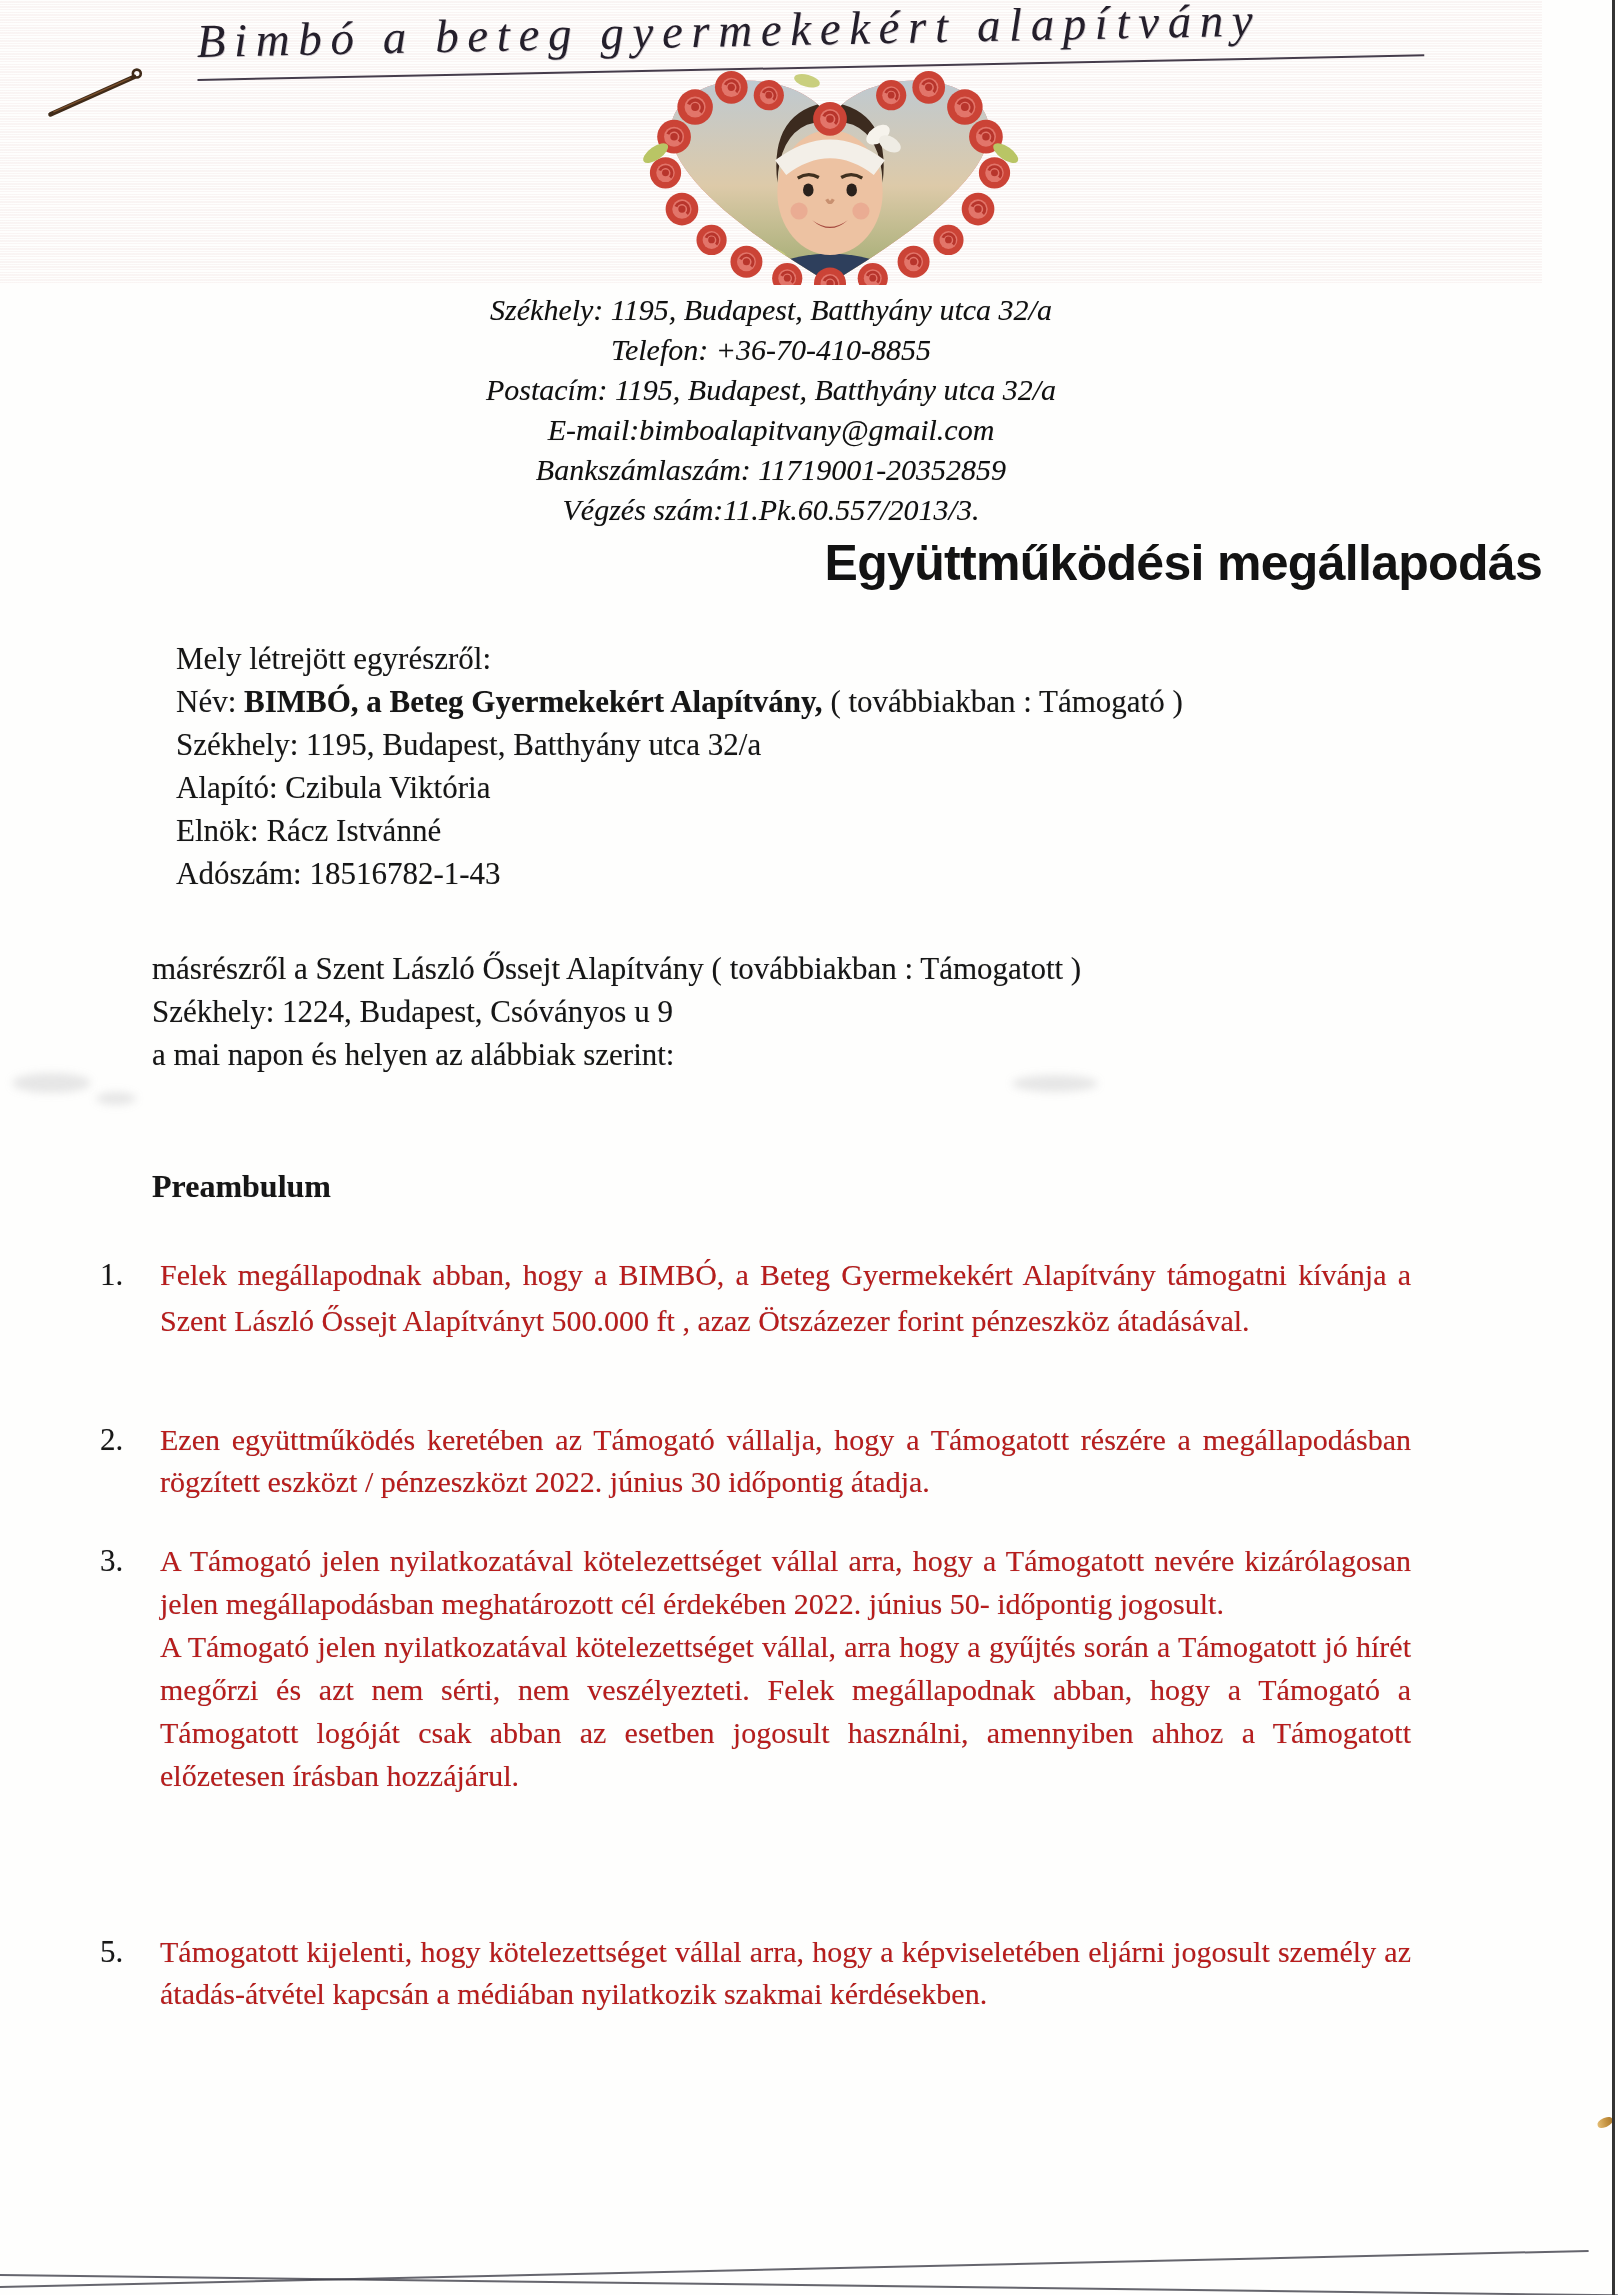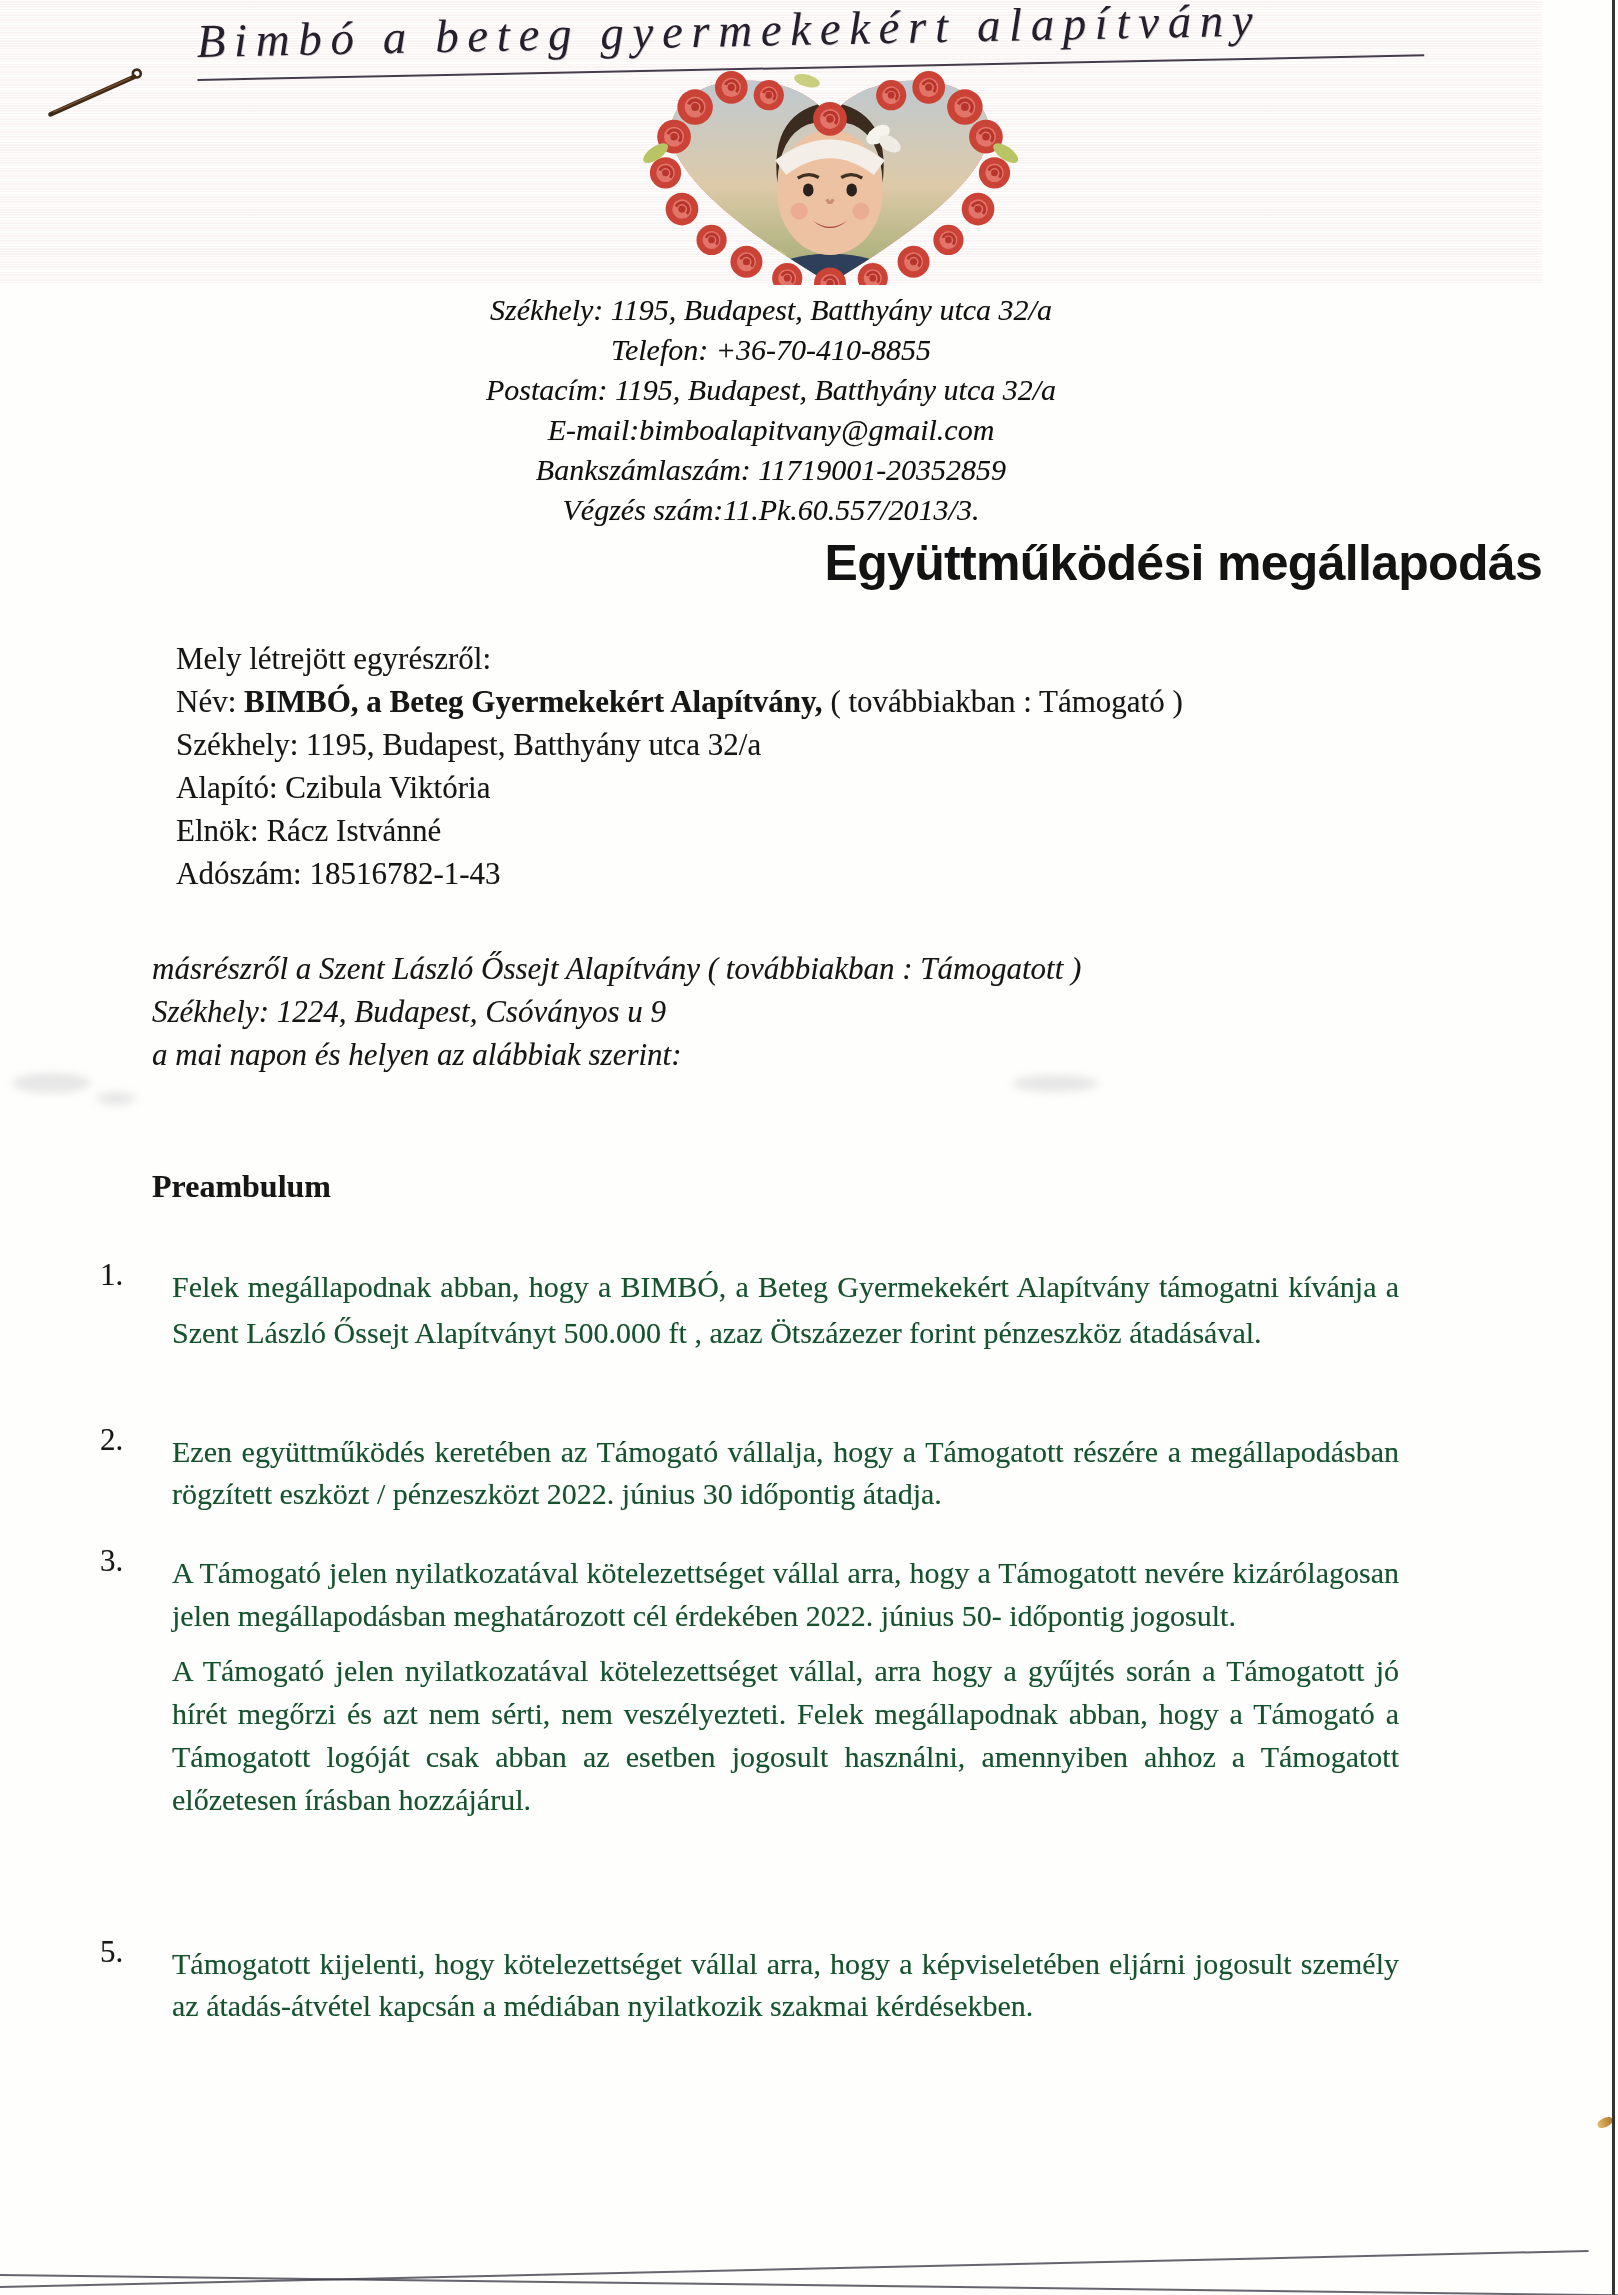--- a/index.html
+++ b/index.html
@@ -58,26 +58,26 @@
     position:absolute;left:0;top:290px;width:1618px;text-align:center;
     transform:translateX(-38px);
     font:italic 400 30px/40px "Liberation Serif", serif; color:#101010;
   }
   .doc-title{
     position:absolute;left:0;top:532px;width:1542px;text-align:right;
     font:700 50px/63px "Liberation Sans", sans-serif; letter-spacing:-0.7px; color:#131313;
   }
   .blk{position:absolute;left:152px;white-space:nowrap;font-size:31px;color:#161616;}
   .intro{top:637px;line-height:43px;margin-left:24px;}
-  .party2{top:947px;line-height:43px;font-style:italic;}
+  .party2{top:947px;line-height:43px;}
   .preamble{top:1166px;line-height:40px;font-weight:700;font-size:32px;text-align:right;}
   .item{position:absolute;left:100px;width:1311px;}
   .item .num{position:absolute;left:0;top:0;font-size:31px;}
   .item .ibody{margin-left:60px;}
-  .item p{margin:12px;text-align:justify;font-size:30px;color:#14532d;}
+  .item p{margin:0;text-align:justify;font-size:30px;color:#b91c1c;}
   .lh70 p, .lh70 .num{line-height:46px;}
   .lh64 p, .lh64 .num{line-height:42px;}
   .lh65 p, .lh65 .num{line-height:43px;}
   .item-1{top:1252px;}
   .item-2{top:1419px;}
   .item-3{top:1539px;}
   .item-5{top:1931px;}
   .bold{font-weight:700;}
   .scan-soft{text-shadow:0 0 0.7px rgba(25,25,25,.35);}
 </style>

